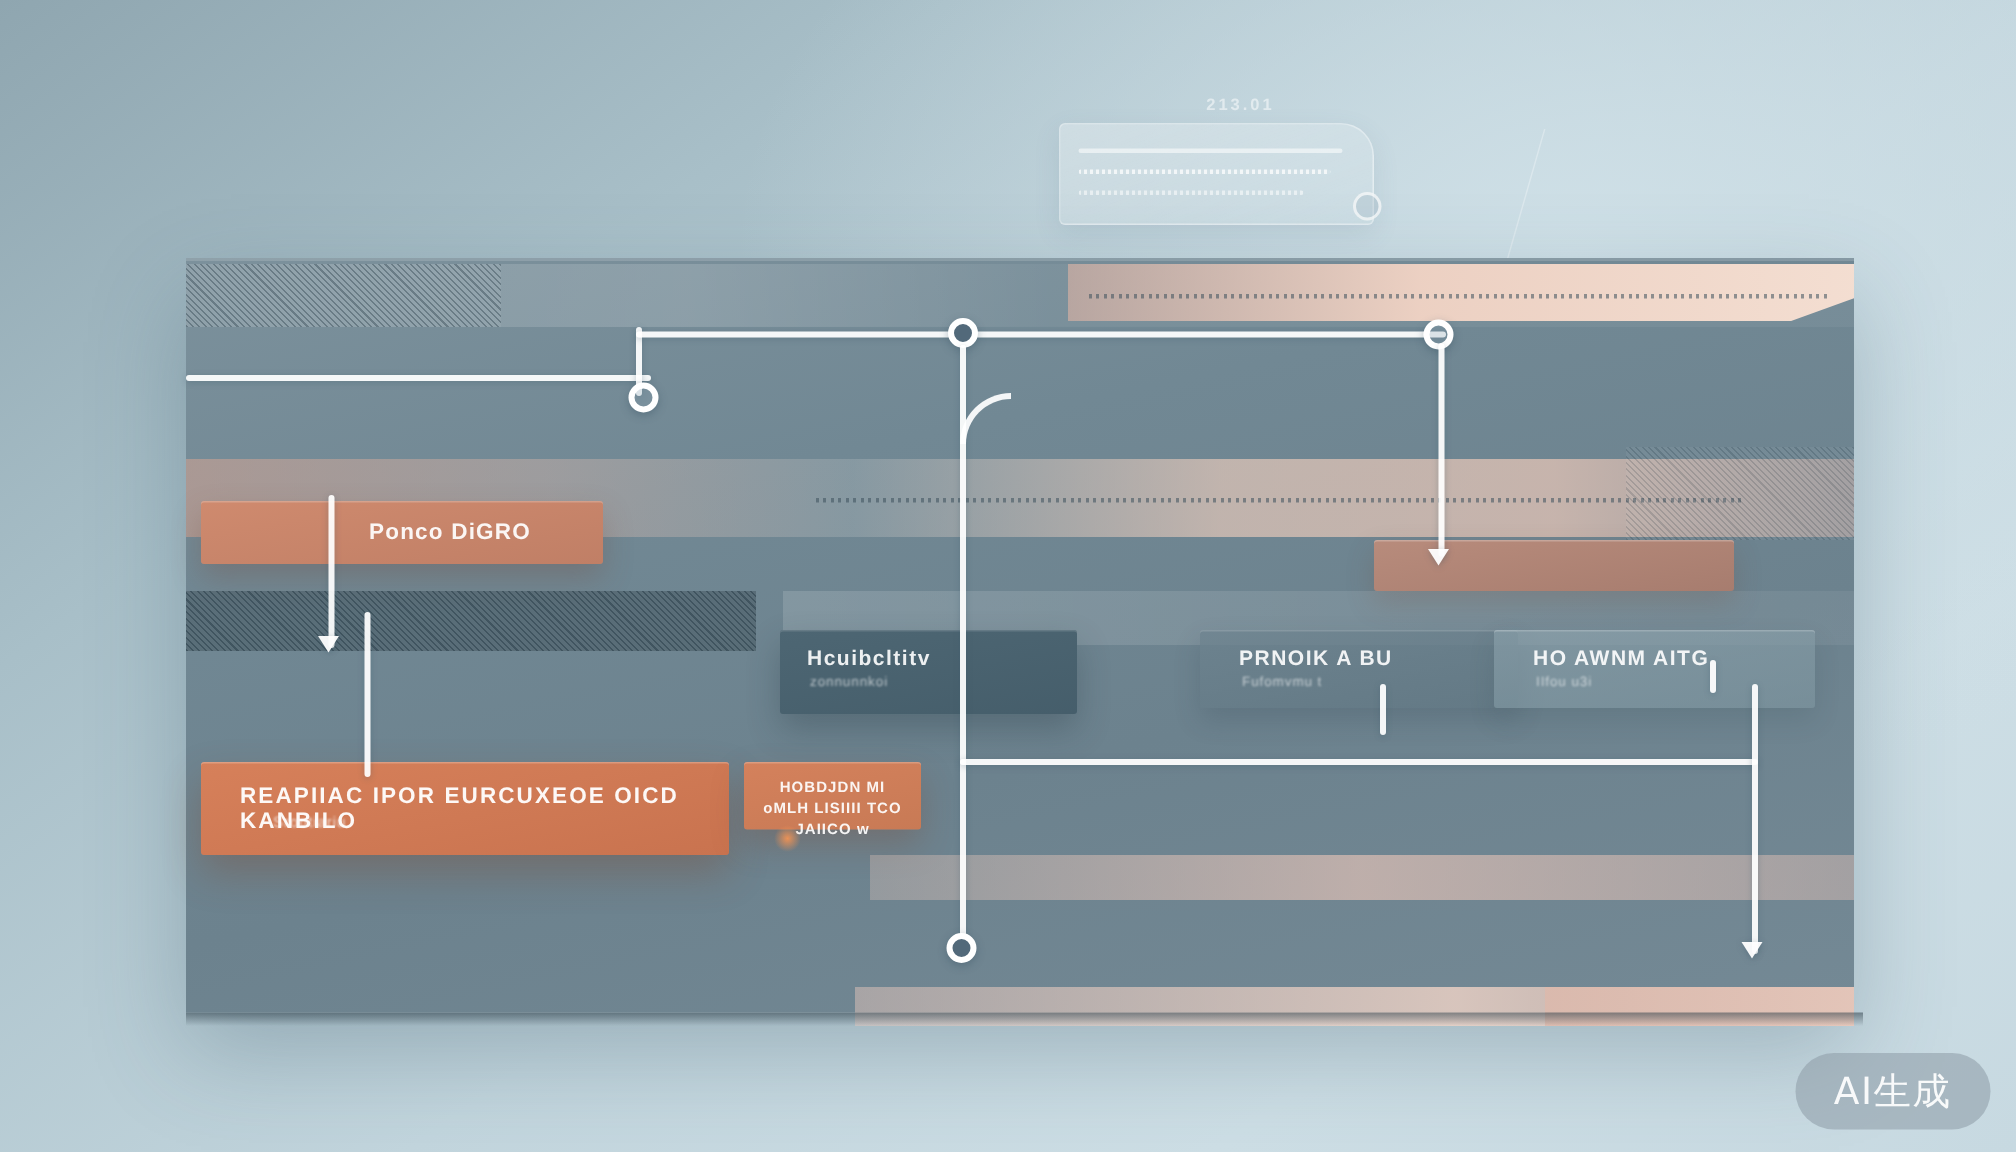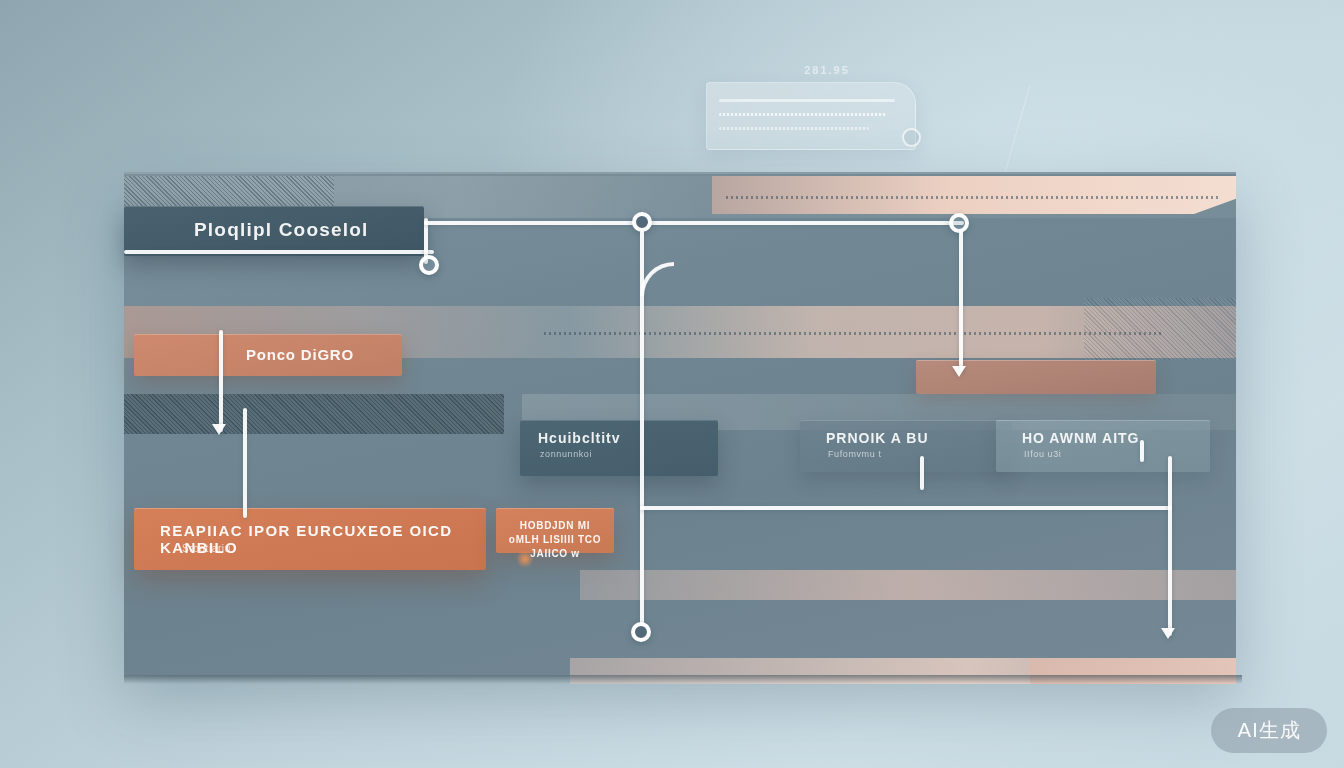--- a/index.html
+++ b/index.html
@@ -235,47 +235,44 @@
     border-radius:50%;
     background:radial-gradient(circle, rgba(255,150,80,.85), rgba(255,150,80,0) 70%);
   }
 
   
   .watermark {
     position:absolute; right:17px; bottom:15px;
     padding:9px 26px; border-radius:26px;
     background:rgba(140,155,165,.55);
     color:rgba(255,255,255,.92);
-    font-size:20px; letter-spacing:1px;
+    font-size:25px; letter-spacing:1px;
     font-family:"DejaVu Sans", sans-serif;
   }
 </style>
 </head>
 <body>
 
 <div class="ghost-device">
   <span class="gl a"></span>
   <span class="gl b"></span>
   <span class="gl c"></span>
 </div>
 <div class="ghost-knob"></div>
-<div class="ghost-code">281.95</div>
+<div class="ghost-code">213.01</div>
 <div class="ghost-diag"></div>
 
 <div class="panel">
 
   <div class="band band-top-row"></div>
   <div class="band band-top-hatch hatch"></div>
   <div class="band band-peach-top">
     <span class="dots dotline"></span>
   </div>
 
-  <div class="card card-dark-hero">
-    <span class="t">Ploqlipl Cooselol</span>
-  </div>
 
   <div class="band band-midpeach">
     <span class="dots dotline"></span>
   </div>
   <div class="band band-hatch-right hatch-soft"></div>
 
   <div class="card card-terra-sm">
     <span class="t">Ponco DiGRO</span>
   </div>
 

